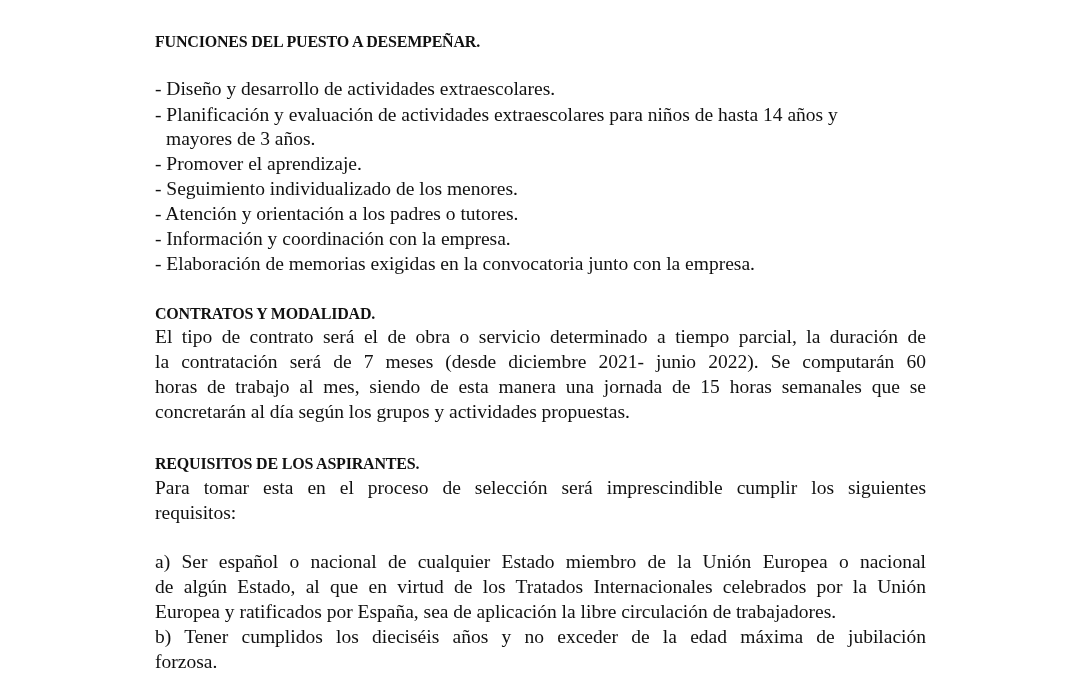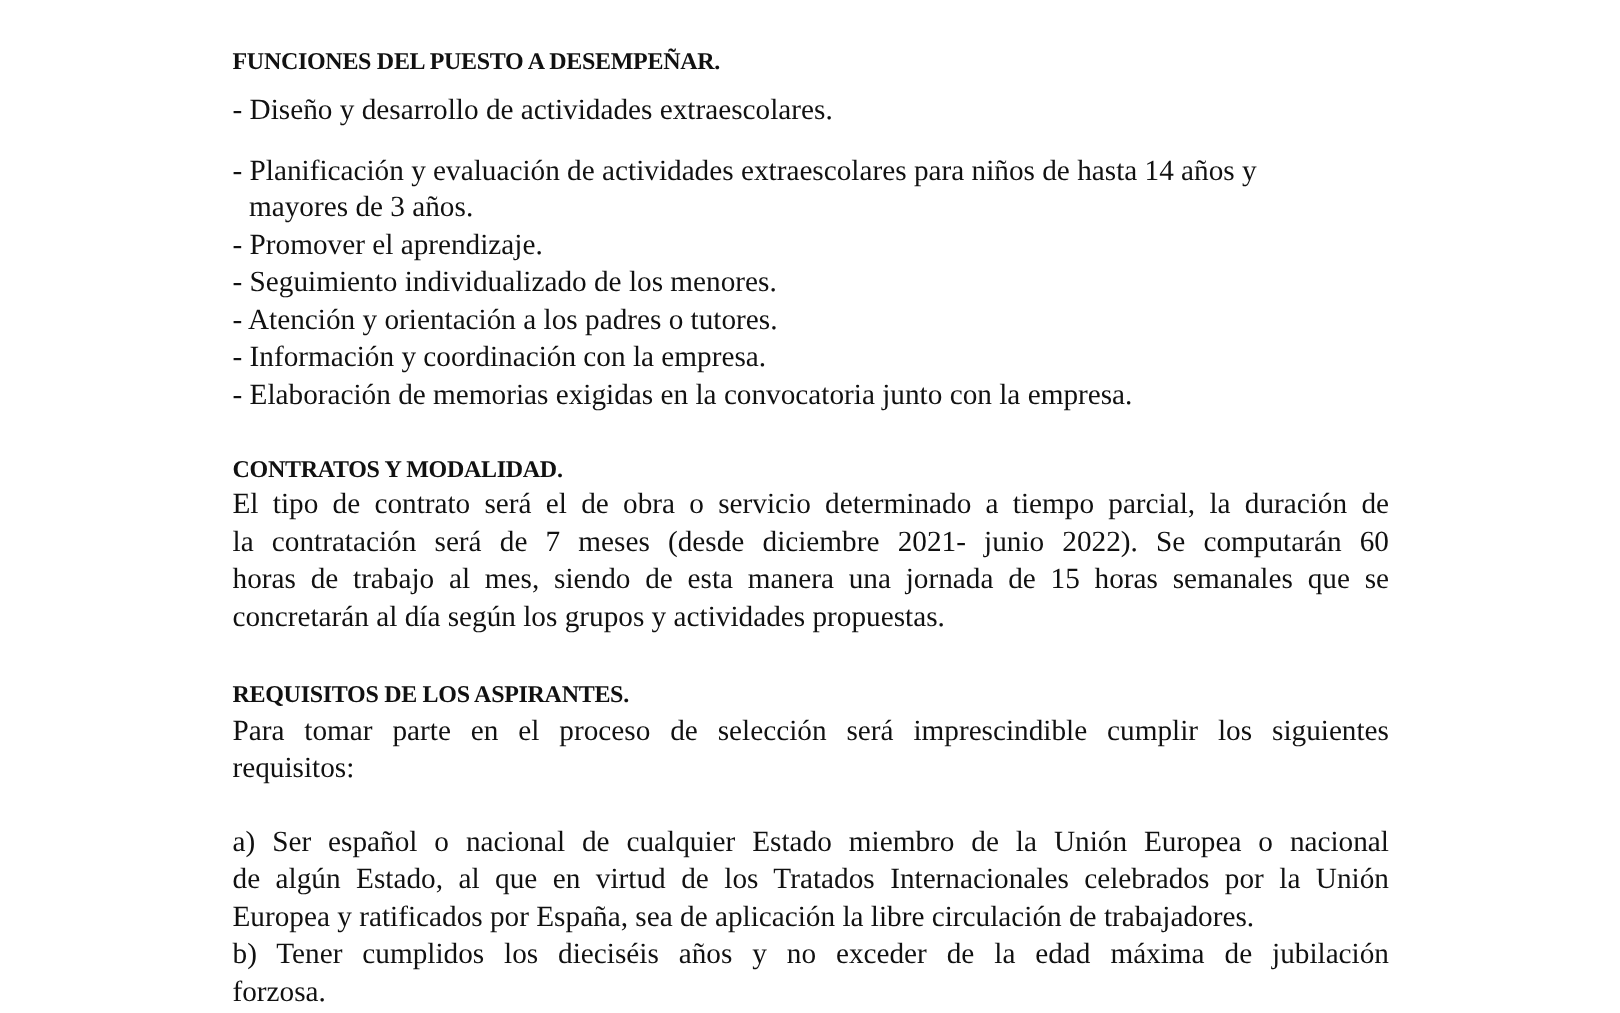--- a/index.html
+++ b/index.html
@@ -45,37 +45,37 @@
   }
   .indent { left: 11px; }
 </style>
 </head>
 <body>
 
 <div class="page">
 
   <div class="heading" style="top:30px;">FUNCIONES DEL PUESTO A DESEMPEÑAR.</div>
 
-  <div class="line" style="top:62px;">- Diseño y desarrollo de actividades extraescolares.</div>
+  <div class="line" style="top:77px;">- Diseño y desarrollo de actividades extraescolares.</div>
   <div class="line" style="top:103px;">- Planificación y evaluación de actividades extraescolares para niños de hasta 14 años y</div>
   <div class="line indent" style="top:127px;">mayores de 3 años.</div>
   <div class="line" style="top:152px;">- Promover el aprendizaje.</div>
   <div class="line" style="top:177px;">- Seguimiento individualizado de los menores.</div>
   <div class="line" style="top:202px;">- Atención y orientación a los padres o tutores.</div>
   <div class="line" style="top:227px;">- Información y coordinación con la empresa.</div>
   <div class="line" style="top:252px;">- Elaboración de memorias exigidas en la convocatoria junto con la empresa.</div>
 
   <div class="heading" style="top:302px;">CONTRATOS Y MODALIDAD.</div>
   <div class="line justify" style="top:325px;">El tipo de contrato será el de obra o servicio determinado a tiempo parcial, la duración de</div>
   <div class="line justify" style="top:350px;">la contratación será de 7 meses (desde diciembre 2021- junio 2022). Se computarán 60</div>
   <div class="line justify" style="top:375px;font-family:Liberation Serif, serif;">horas de trabajo al mes, siendo de esta manera una jornada de 15 horas semanales que se</div>
   <div class="line" style="top:400px;">concretarán al día según los grupos y actividades propuestas.</div>
 
   <div class="heading" style="top:452px;text-align:right;">REQUISITOS DE LOS ASPIRANTES.</div>
-  <div class="line justify" style="top:476px;">Para tomar parte en el proceso de selección será imprescindible cumplir los siguientes</div>
+  <div class="line justify" style="top:476px;">Para tomar esta en el proceso de selección será imprescindible cumplir los siguientes</div>
   <div class="line" style="top:501px;">requisitos:</div>
 
   <div class="line justify" style="top:550px;">a) Ser español o nacional de cualquier Estado miembro de la Unión Europea o nacional</div>
   <div class="line justify" style="top:575px;">de algún Estado, al que en virtud de los Tratados Internacionales celebrados por la Unión</div>
   <div class="line" style="top:600px;">Europea y ratificados por España, sea de aplicación la libre circulación de trabajadores.</div>
   <div class="line justify" style="top:625px;">b) Tener cumplidos los dieciséis años y no exceder de la edad máxima de jubilación</div>
   <div class="line" style="top:650px;">forzosa.</div>
 
 </div>
 

